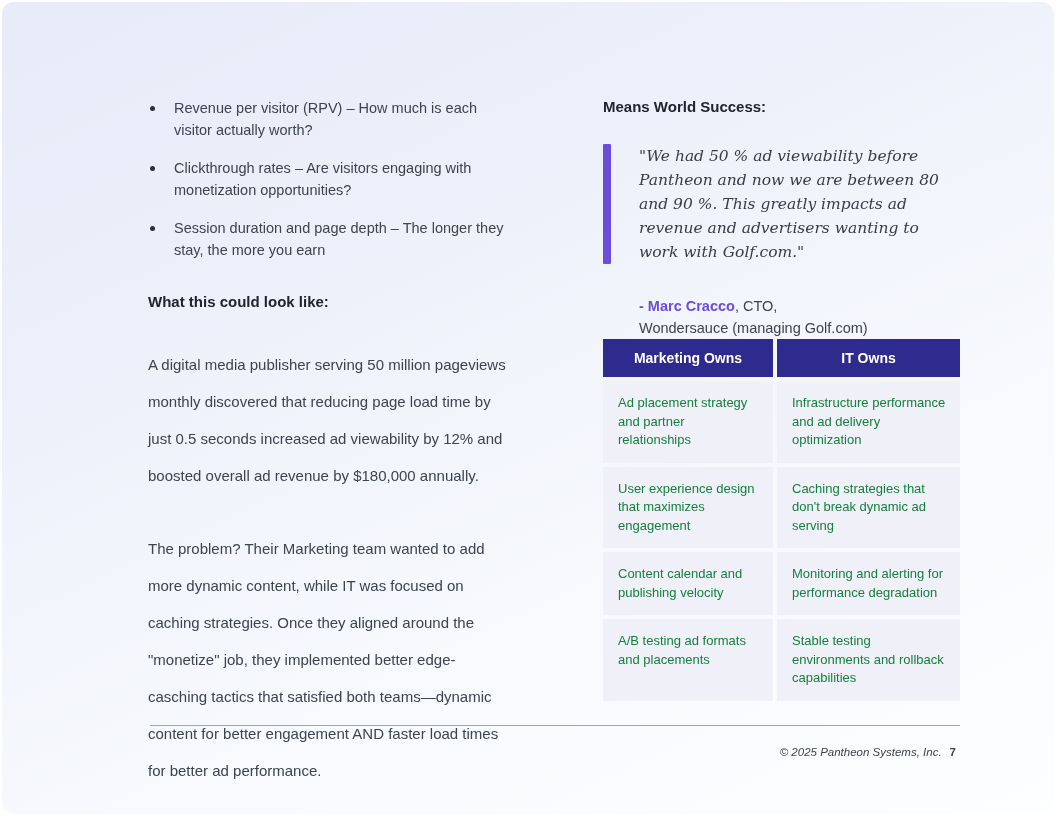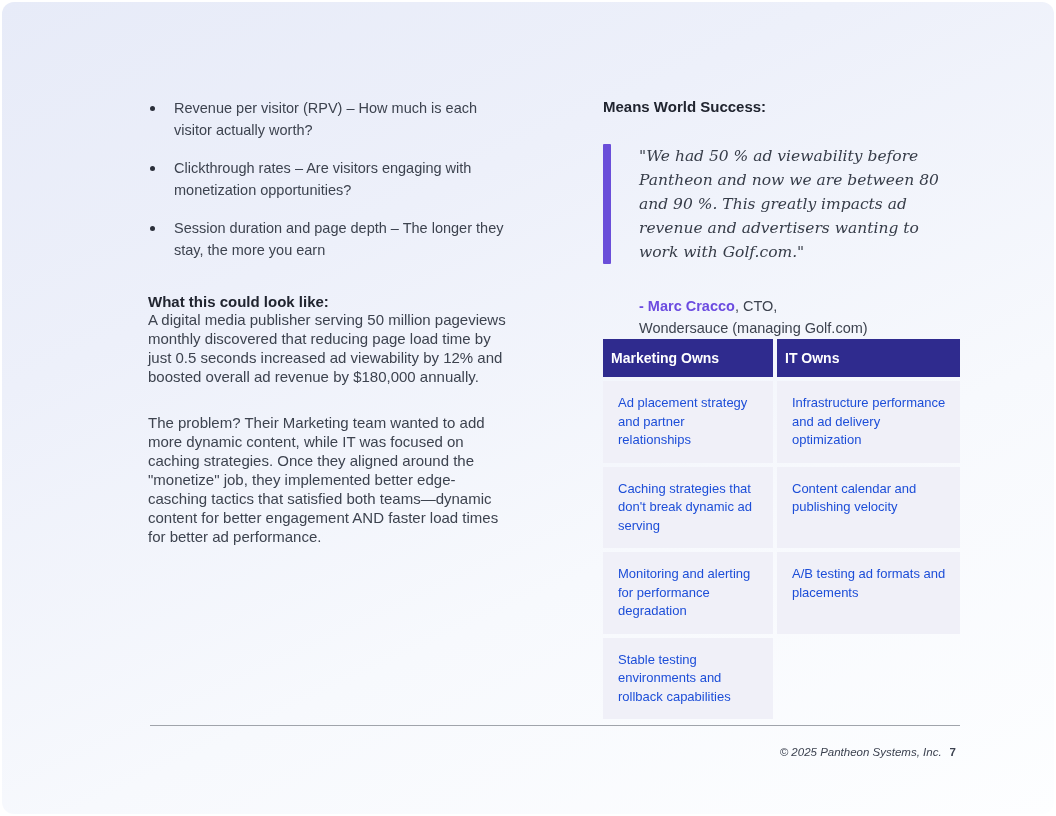--- a/index.html
+++ b/index.html
@@ -40,22 +40,23 @@
     line-height: 21.5px;
   }
   .section-heading {
     font-size: 15px;
     font-weight: bold;
     color: #20242f;
     margin-top: 32px;
   }
   .para {
     font-size: 15px;
-    line-height: 19px;
+    line-height: 37px;
     margin-bottom: 27px;
+    margin-top: 36px;
   }
 
   
   .col-right {
     position: absolute;
     left: 601px; top: 96px;
     width: 357px;
     color: #3d434f;
   }
   .rw-heading {
@@ -102,25 +103,26 @@
     display: grid;
     grid-template-columns: 170px 183px;
     gap: 4px;
     width: 357px;
   }
   .own-table .th {
     background: #2f2b8e;
     color: #ffffff;
     font-size: 14px;
     font-weight: bold;
+    text-align: center;
     padding: 11px 8px;
   }
   .own-table .td {
     background: #f0f0f8;
-    color: #1d4ed8;
+    color: #15803d;
     font-size: 13px;
     line-height: 18.5px;
     padding: 13px 12px 13px 15px;
   }
 
   
   .footer-rule {
     position: absolute;
     left: 148px; top: 723px;
     width: 810px; height: 1px;
@@ -201,20 +203,21 @@
     </div>
 
 
     <div class="own-table">
       <div class="th">Marketing Owns</div>
       <div class="th">IT Owns</div>
 
       <div class="td">Ad placement strategy and partner relationships</div>
       <div class="td">Infrastructure performance and ad delivery optimization</div>
 
+      <div class="td">User experience design that maximizes engagement</div>
       <div class="td">Caching strategies that don't break dynamic ad serving</div>
 
       <div class="td">Content calendar and publishing velocity</div>
       <div class="td">Monitoring and alerting for performance degradation</div>
 
       <div class="td">A/B testing ad formats and placements</div>
       <div class="td">Stable testing environments and rollback capabilities</div>
     </div>
   </div>
 

